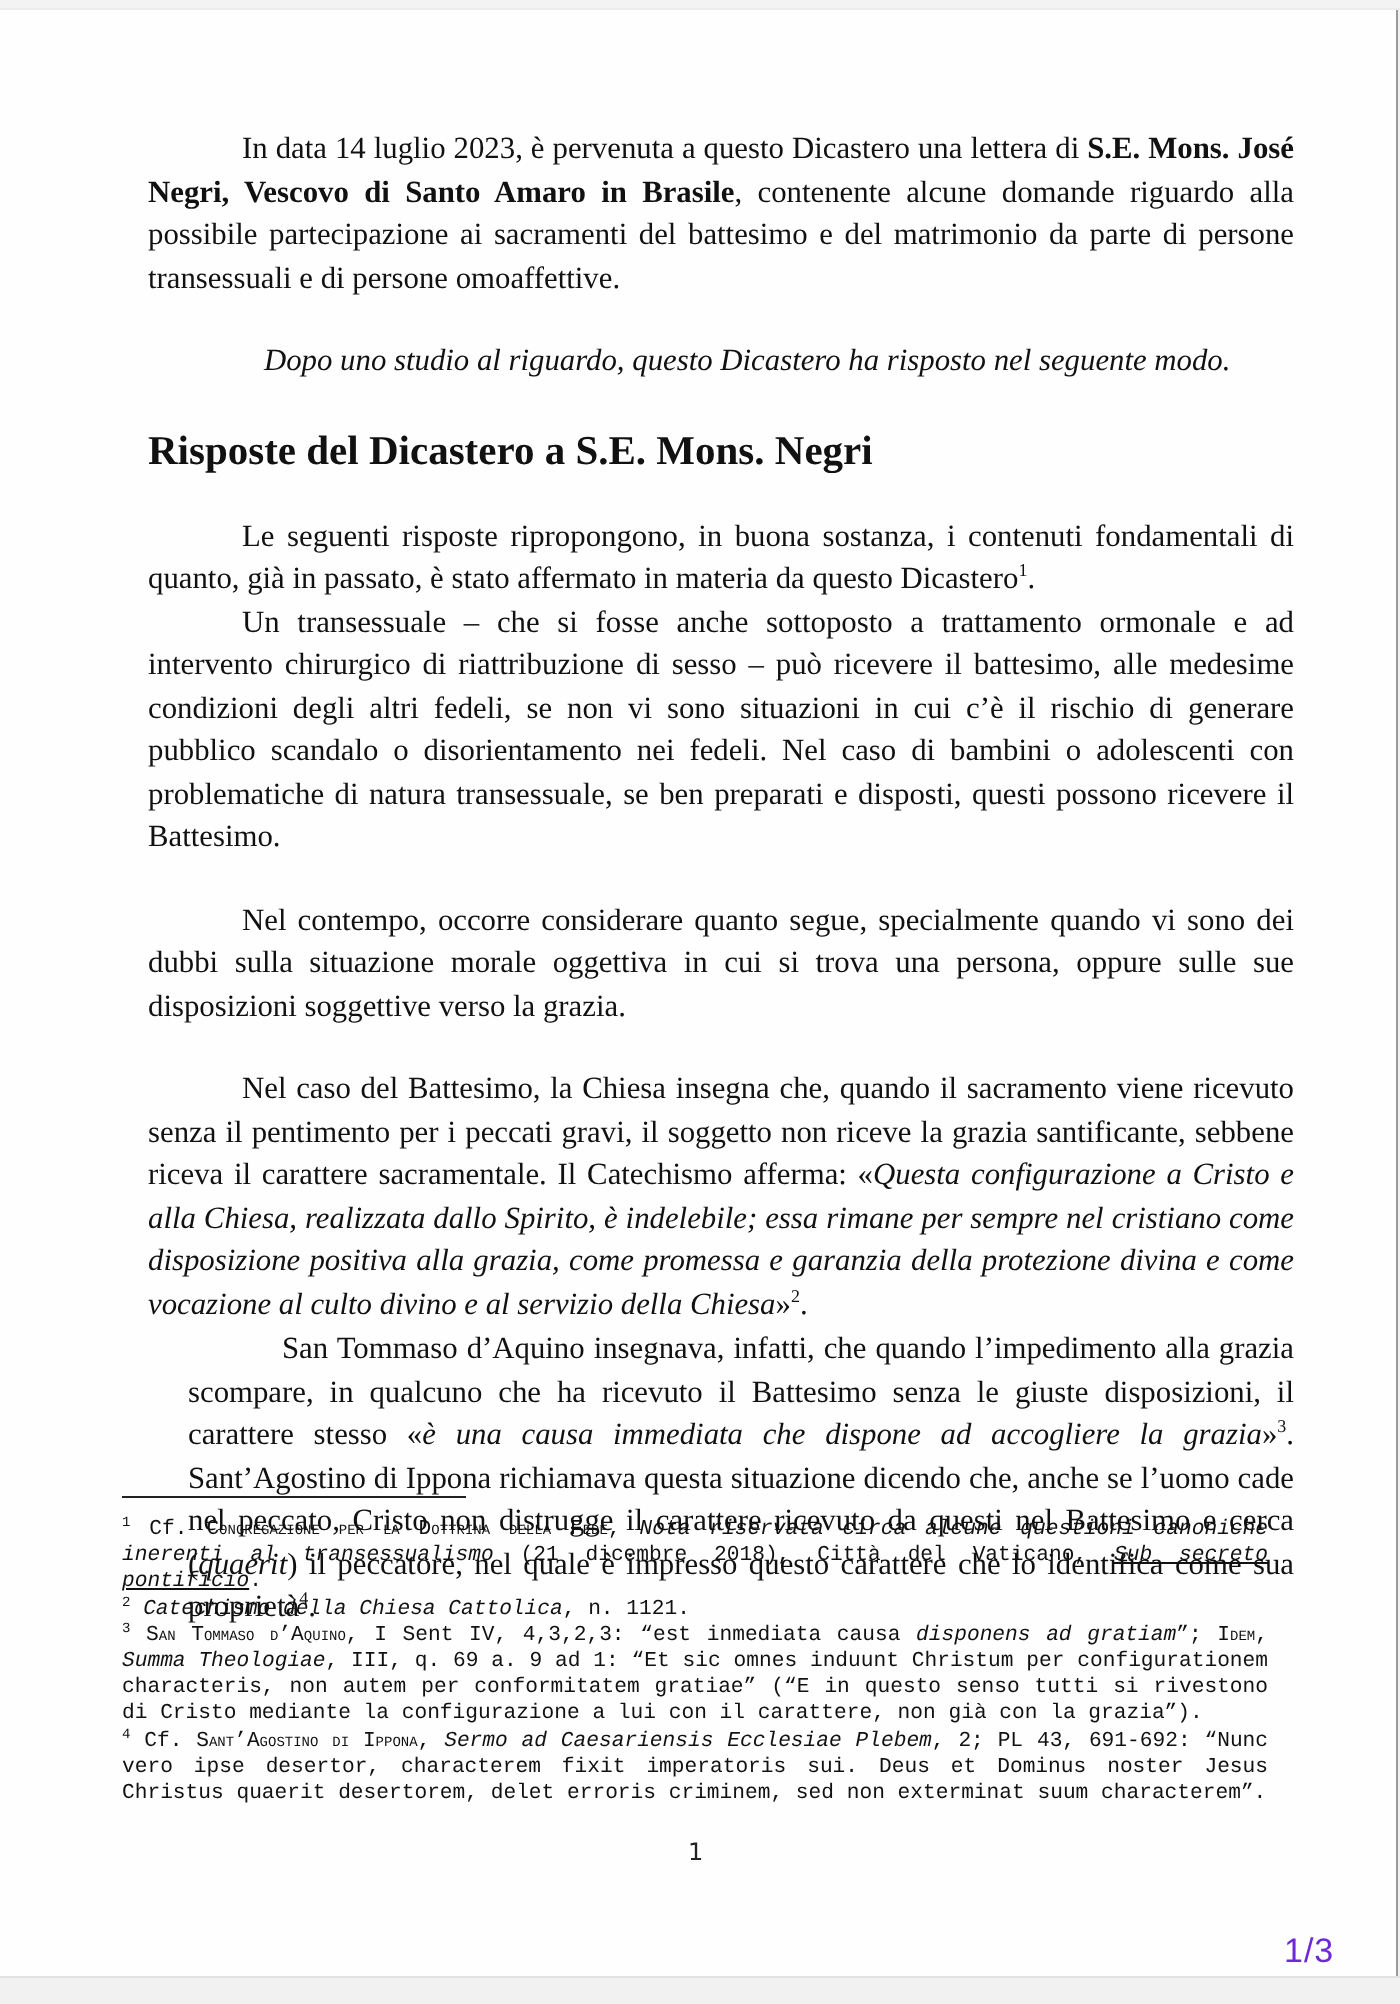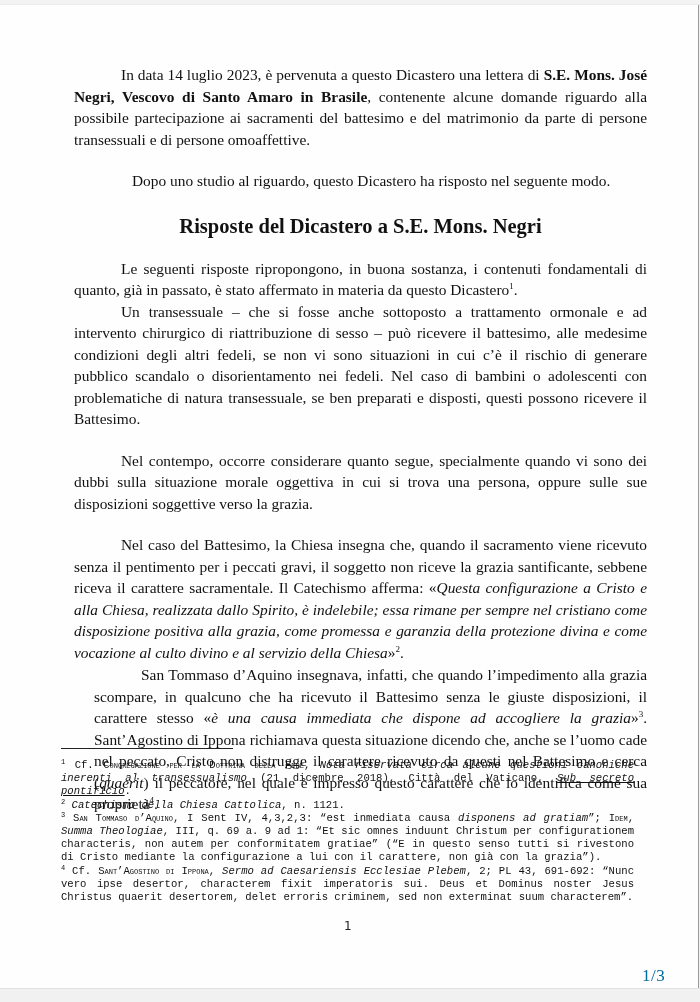--- a/index.html
+++ b/index.html
@@ -23,26 +23,26 @@
     position: absolute; left: 0; top: 988px; width: 700px; height: 14px;
     background: #f1f1f1; border-top: 1px solid #e2e2e2;
   }
   .content {
     position: absolute; left: 74px; top: 64px; width: 573px;
     font-size: 15.4px; line-height: 21.5px;
     text-align: justify;
   }
   p { margin: 0; }
   .indent { text-indent: 47px; }
-  .indent2 { text-indent: 58px; }
+  .indent2 { text-indent: 58px; font-style: italic; }
   .gap { margin-top: 20px; }
   .gap-s { margin-top: 1px; margin-left: 20px; }
   h1 {
     margin: 21px 0 19px 0;
-    font-size: 20.5px; font-weight: bold; text-align: center;
+    font-size: 20.5px; font-weight: bold; text-align: left;
     line-height: 26px;
   }
   .q-title {
     margin-top: 19px;
     font-weight: bold; font-style: italic;
     padding-left: 47px;
   }
   .q-title .num { display: inline-block; width: 24px; }
   sup { font-size: 9px; line-height: 0; vertical-align: 6px; }
   .footnotes {
@@ -54,21 +54,21 @@
   .fn-rule { width: 172px; border-top: 1px solid #222; margin-bottom: 10px; }
   .fn sup { font-size: 7px; vertical-align: 4px; }
   .sc { font-variant: small-caps; }
   .u { text-decoration: underline; }
   .page-num {
     position: absolute; left: 344px; top: 919px;
     font-family: "DejaVu Sans", sans-serif; font-size: 12px; color: #222;
   }
   .page-indicator {
     position: absolute; left: 642px; top: 966px;
-    font-family: Liberation Serif, serif; font-size: 17px; color: #0369a1;
+    font-family: Liberation Sans, sans-serif; font-size: 17px; color: #6d28d9;
     letter-spacing: 0.5px;
   }
 </style>
 </head>
 <body>
 
 <div class="top-strip"></div>
 
 <div class="page">
 </div>

